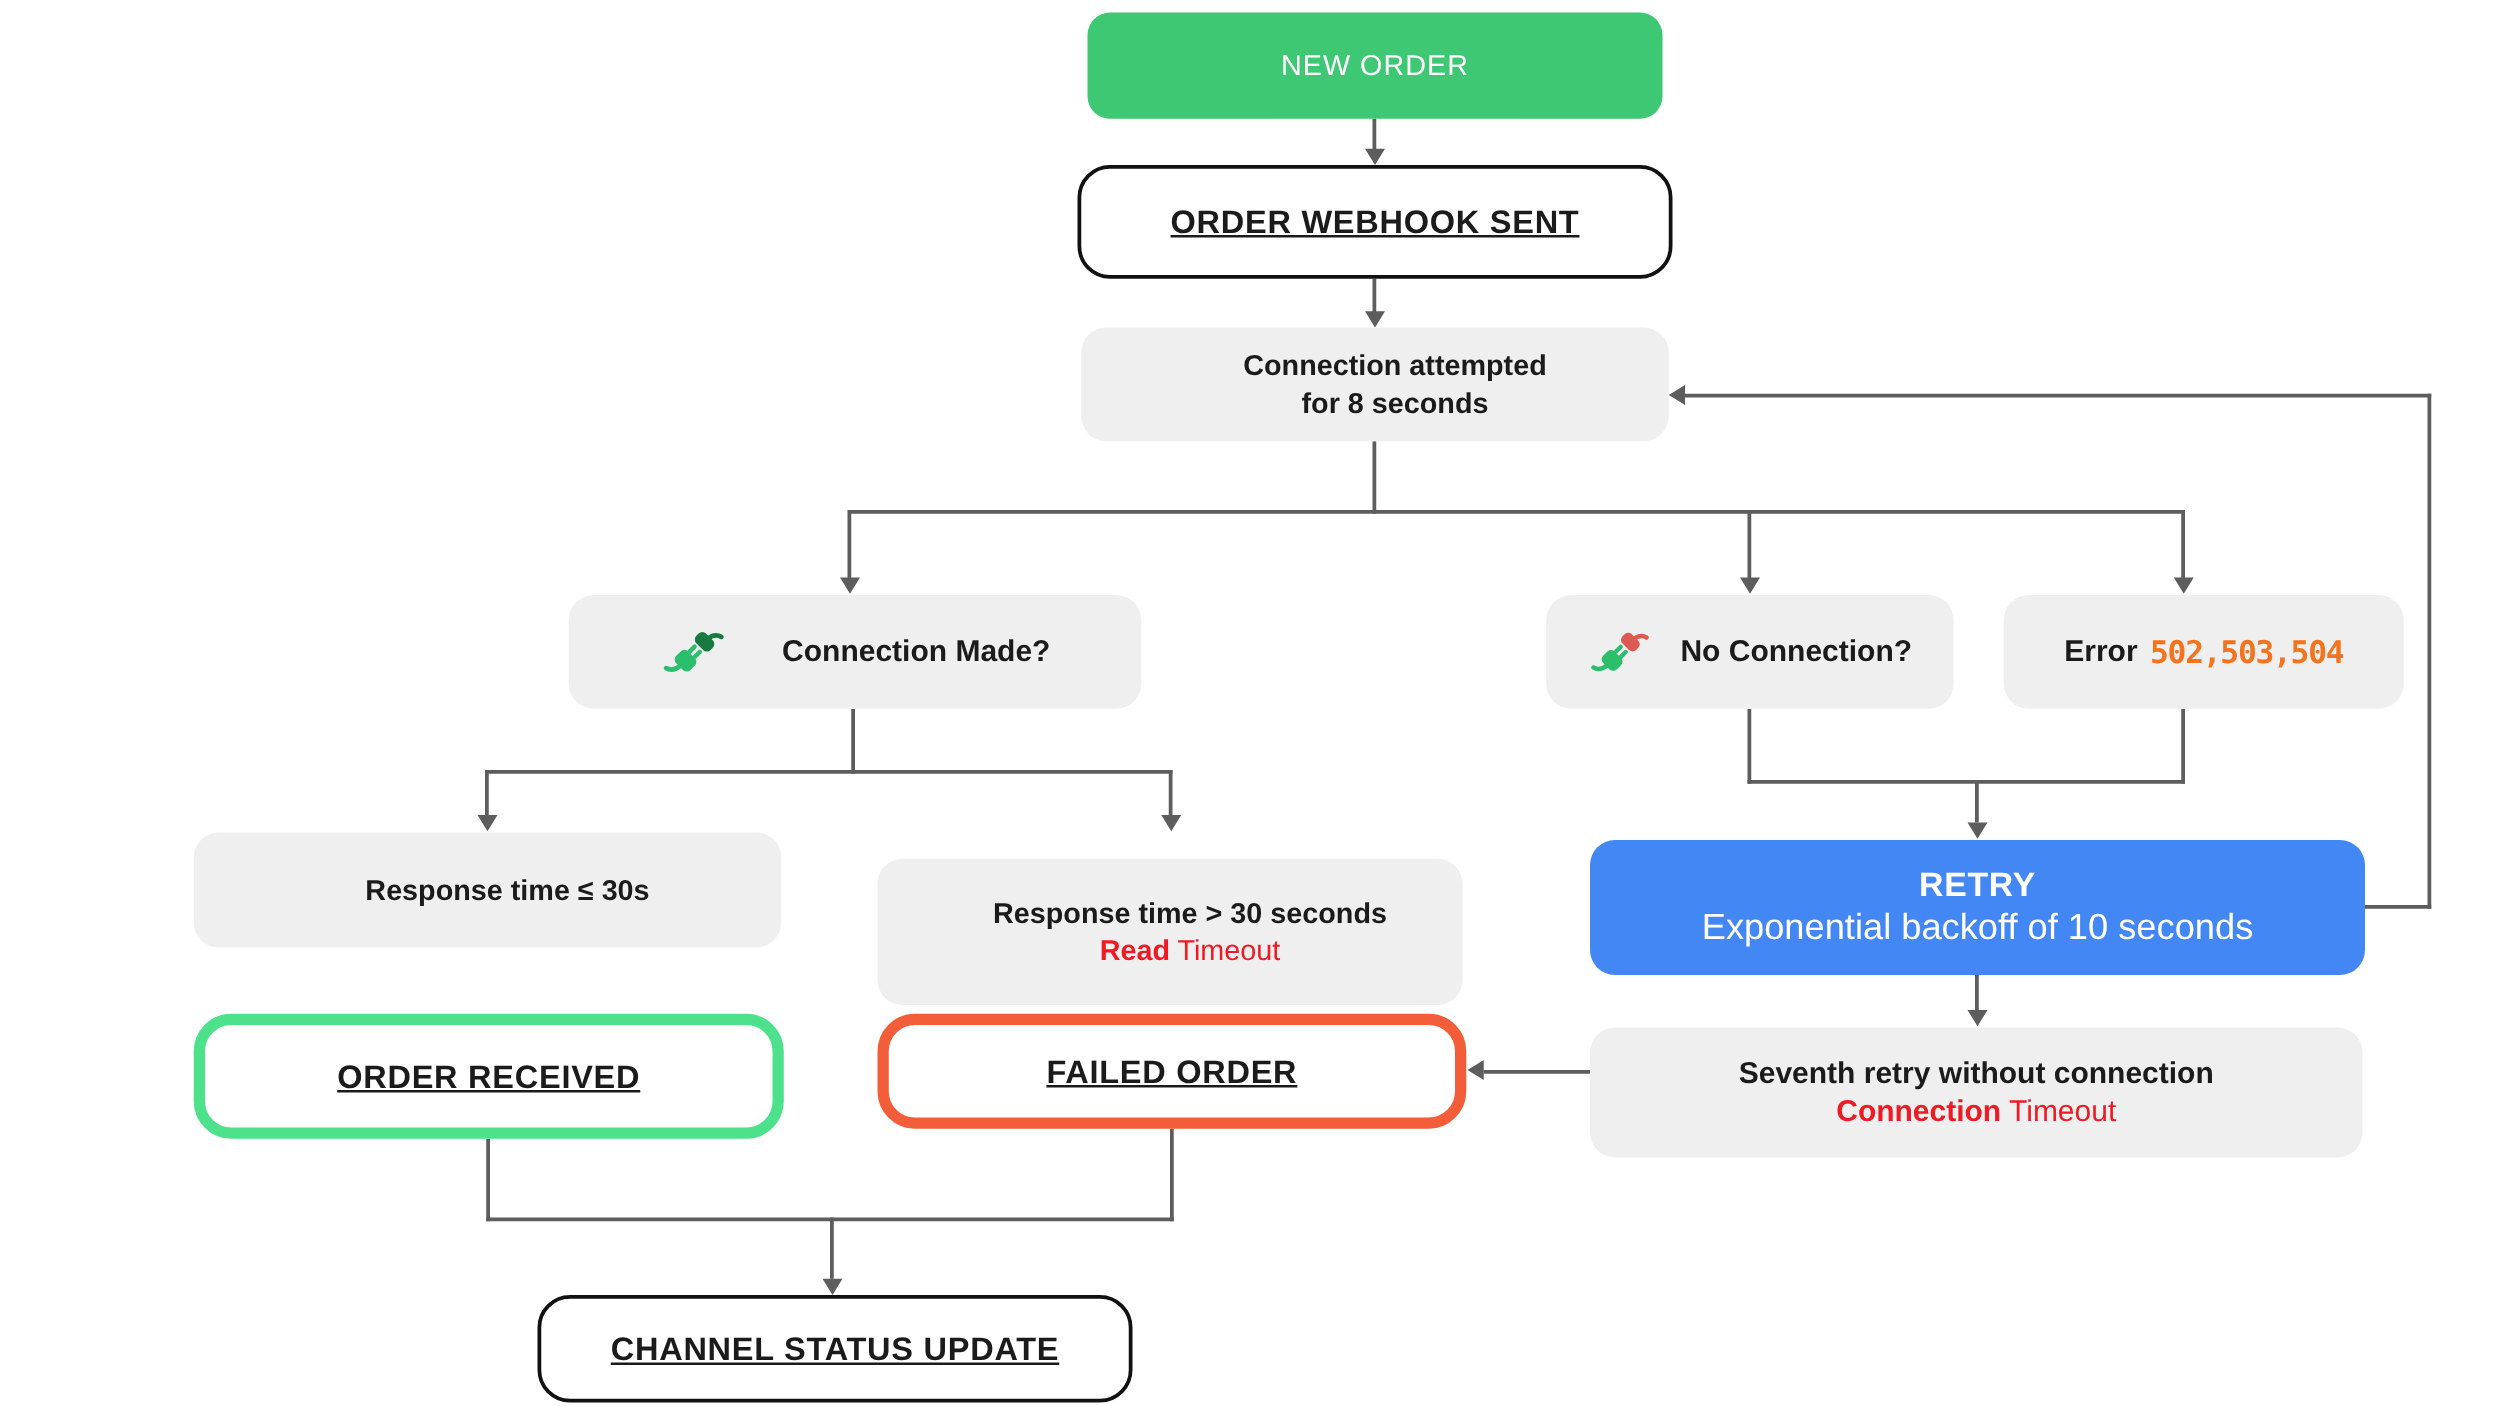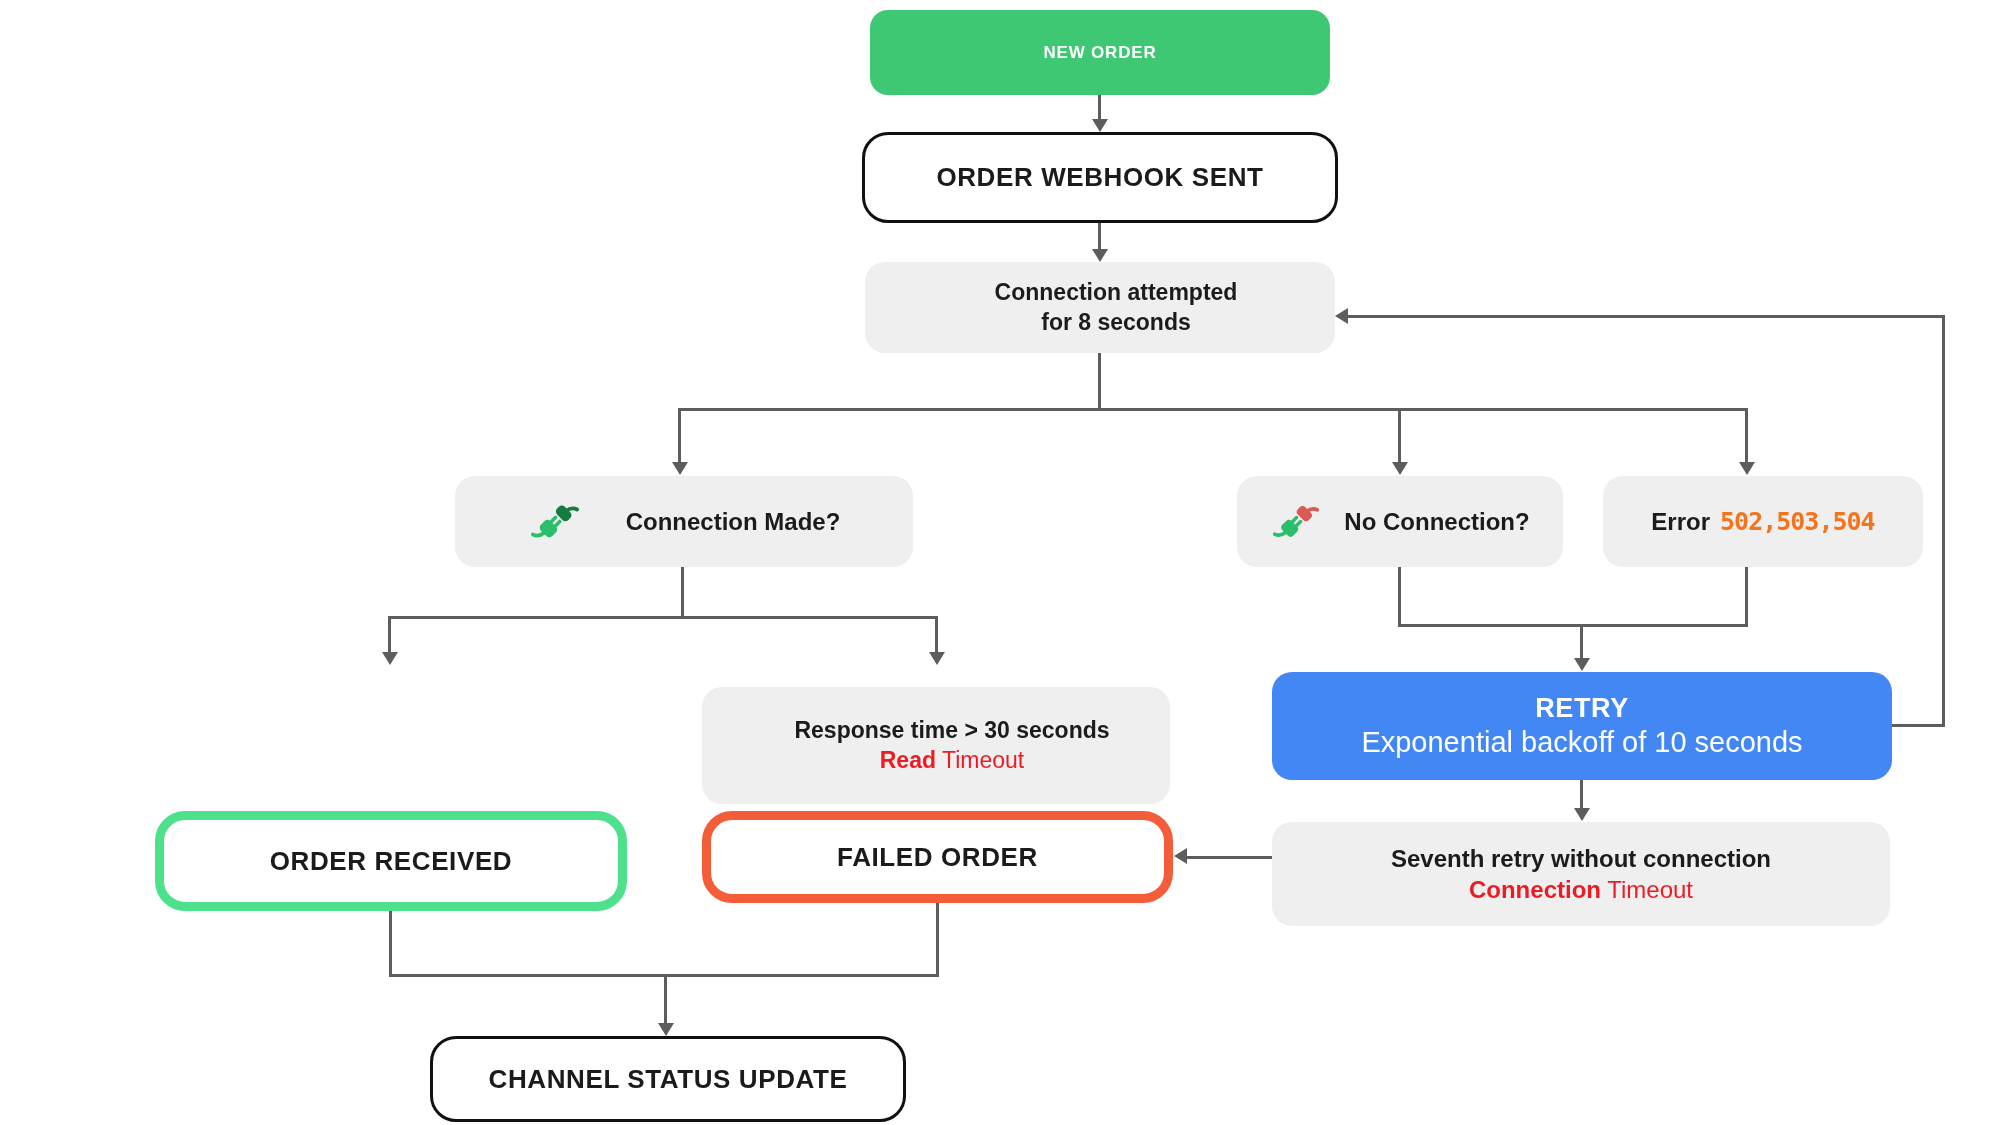--- a/index.html
+++ b/index.html
@@ -13,22 +13,22 @@
     position:relative;width:2000px;height:1125px;background:#fff;overflow:hidden;
     font-family:"Liberation Sans","DejaVu Sans",sans-serif;color:var(--ink);
   }
   .node{position:absolute;box-sizing:border-box;display:flex;align-items:center;justify-content:center;text-align:center;}
   .gray{background:var(--gray-box);border-radius:20px;}
   .green-box{background:var(--green);border-radius:18px;color:#fff;}
   .blue-box{background:var(--blue);border-radius:20px;color:#fff;}
   .outline-black{background:#fff;border:3px solid #111;border-radius:26px;}
   .outline-green{background:#fff;border:9px solid var(--green-border);border-radius:30px;}
   .outline-orange{background:#fff;border:9px solid var(--orange-border);border-radius:30px;}
-  .t-upper{font-weight:700;font-size:26px;letter-spacing:0.6px;}
-  .t-upper-sm{font-weight:700;font-size:17px;letter-spacing:0.8px;}
+  .t-upper{font-weight:700;font-size:26px;letter-spacing:0.6px;text-decoration:underline;}
+  .t-upper-sm{font-weight:400;font-size:23px;letter-spacing:0.8px;}
   .t-bold{font-weight:700;font-size:23px;padding-left:32px;}
   .t-bold-lg{font-weight:700;font-size:24px;}
   .two-line{line-height:1.3;}
   .red{color:var(--red-text);}
   .b{font-weight:700;}
   .nrm{font-weight:400;}
   .retry-title{font-weight:700;font-size:27px;letter-spacing:0.6px;line-height:1.2;}
   .retry-sub{font-weight:400;font-size:29px;line-height:1.25;}
   .err-codes{font-family:"DejaVu Sans Mono","Liberation Mono",monospace;font-weight:700;color:var(--orange-code);margin-left:10px;font-size:25px;letter-spacing:-1px;}
   .icon-gap{display:flex;align-items:center;justify-content:center;gap:44px;}
@@ -129,20 +129,23 @@
       </g>
     </svg>
     <span>No Connection?</span>
   </div>
 
   <div class="node gray t-bold-lg" style="left:1603px;top:476px;width:320px;height:91px">
     <span>Error</span>
       <span class="err-codes">502,503,504</span>
   </div>
 
+  <div class="node gray t-bold" style="left:155px;top:666px;width:470px;height:92px">
+    <span>Response time ≤ 30s</span>
+  </div>
 
   <div class="node gray t-bold two-line" style="left:702px;top:687px;width:468px;height:117px">
     <div>
       <div>Response time &gt; 30 seconds</div>
       <div class="red"><span class="b">Read</span><span class="nrm"> Timeout</span></div>
     </div>
   </div>
 
   <div class="node blue-box two-line" style="left:1272px;top:672px;width:620px;height:108px;flex-direction:column">
     <div class="retry-title">RETRY</div>

